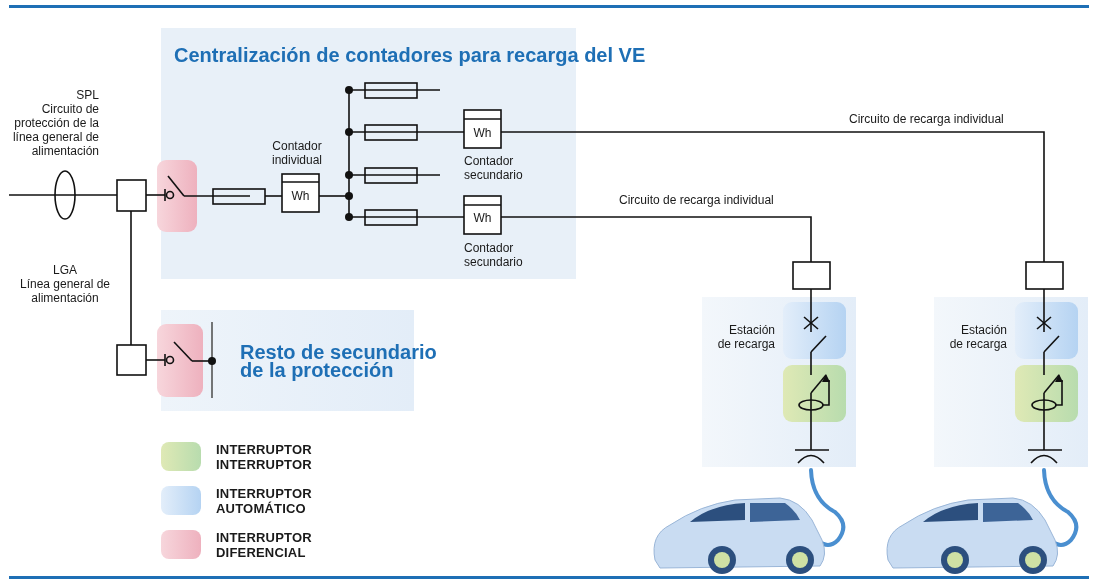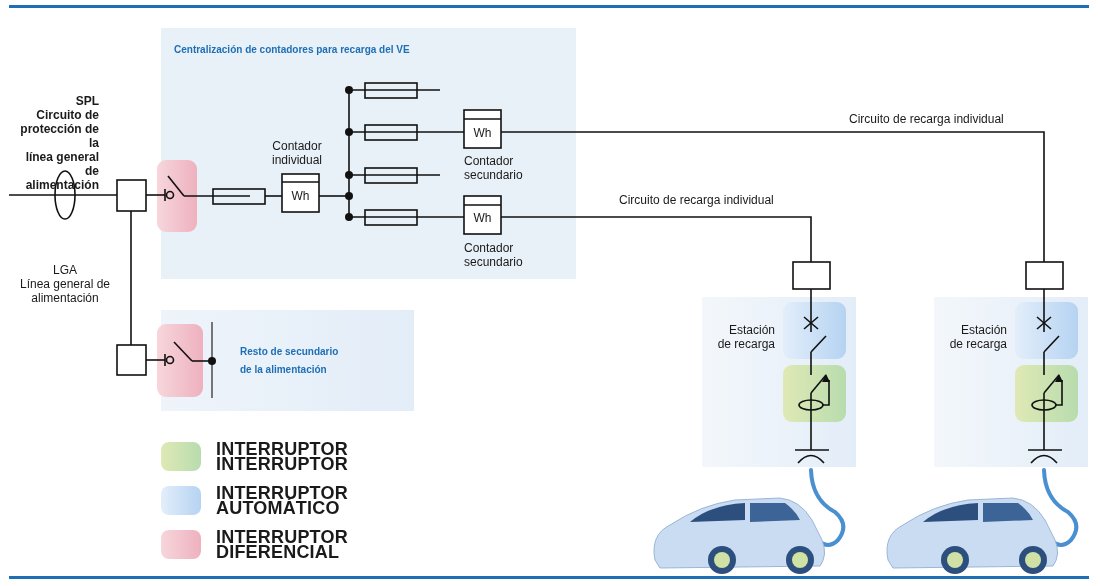--- a/index.html
+++ b/index.html
@@ -1,21 +1,21 @@
 <!DOCTYPE html>
 <html><head>
 <meta charset="utf-8">
 <style>
   html,body{margin:0;padding:0;background:#fff;}
   body{width:1100px;height:586px;position:relative;overflow:hidden;font-family:"Liberation Sans","DejaVu Sans",sans-serif;}
   .abs{position:absolute;}
   .txt{font-size:12px;color:#1a1a1a;line-height:14px;}
   .right{text-align:right;}
-  .title{color:#1e6fb5;font-weight:bold;font-size:10px;}
-  .legend-label{font-weight:bold;font-size:18px;color:#1a1a1a;line-height:15px;letter-spacing:0.2px;}
+  .title{color:#1e6fb5;font-weight:bold;font-size:20px;}
+  .legend-label{font-weight:bold;font-size:13px;color:#1a1a1a;line-height:15px;letter-spacing:0.2px;}
   .swatch{width:40px;height:29px;border-radius:8px;}
   svg{position:absolute;left:0;top:0;}
 </style>
 </head>
 <body>
 
 <div class="abs" style="left:9px;top:5px;width:1080px;height:3px;background:#1e6fb5;"></div>
 <div class="abs" style="left:9px;top:576px;width:1080px;height:3px;background:#1e6fb5;"></div>
 
 <div class="abs" style="left:161px;top:28px;width:415px;height:251px;background:#e8f0f8;"></div>
@@ -131,21 +131,21 @@
     <path d="M983,503 L1018,503 Q1028,510 1033,520 L983,522 Z" fill="#3d6497"></path>
     <circle cx="955" cy="560" r="14" fill="#2c4f7e"></circle>
       <circle cx="955" cy="560" r="8" fill="#cfe1a4"></circle>
     <circle cx="1033" cy="560" r="14" fill="#2c4f7e"></circle>
       <circle cx="1033" cy="560" r="8" fill="#cfe1a4"></circle>
   </g>
 </svg>
 
 <div class="abs title" style="left:174px;top:44px;">Centralización de contadores para recarga del VE</div>
 
-<div class="abs txt right" style="left:10px;top:94px;width:89px;font-weight:bold;">
+<div class="abs txt right" style="left:10px;top:88px;width:89px;">
   <div>SPL</div>
   <div>Circuito de</div>
   <div>protección de la</div>
   <div>línea general de</div>
   <div>alimentación</div>
 </div>
 
 <div class="abs txt right" style="left:10px;top:263px;width:110px;text-align:center;">
   <div>LGA</div>
   <div>Línea general de</div>
@@ -176,21 +176,21 @@
   <div>Estación</div>
   <div>de recarga</div>
 </div>
 <div class="abs txt right" style="left:937px;top:323px;width:70px;">
   <div>Estación</div>
   <div>de recarga</div>
 </div>
 
 <div class="abs title" style="left:240px;top:343px;line-height:18px;">
   <div>Resto de secundario</div>
-  <div>de la alimentación</div>
+  <div>de la protección</div>
 </div>
 
 <div class="abs" style="left:161px;top:440px;">
   <div style="display:flex;align-items:center;height:33px;margin-bottom:11px;">
     <div class="swatch" style="background:linear-gradient(90deg,#dfe9b5,#b8dcae);"></div>
     <div class="legend-label" style="margin-left:15px;">
       <div>INTERRUPTOR</div>
       <div>INTERRUPTOR</div>
     </div>
   </div>

